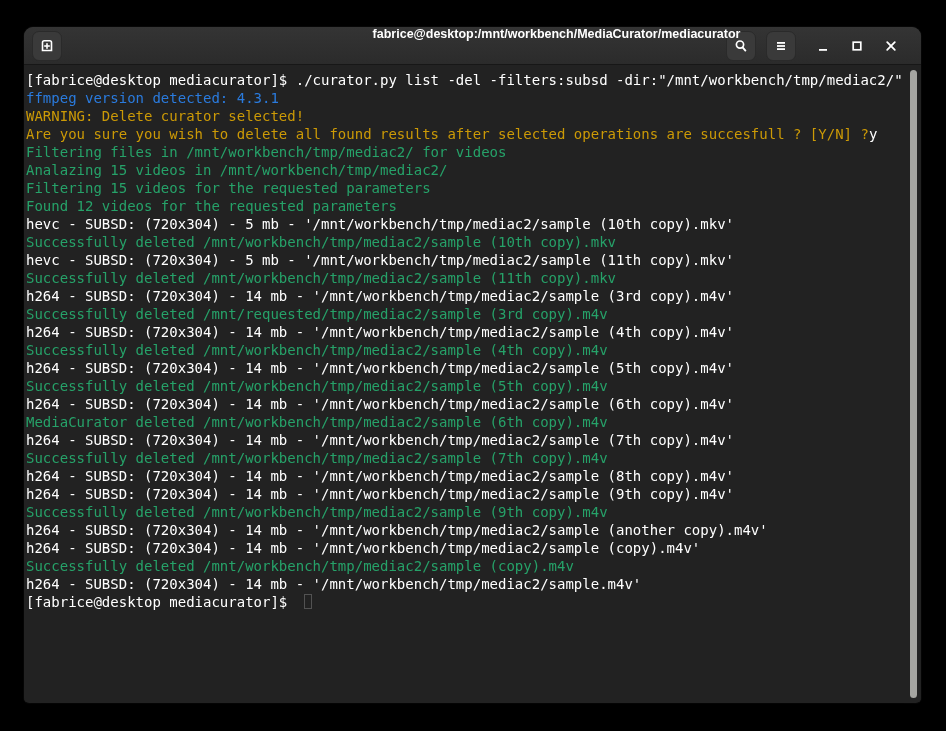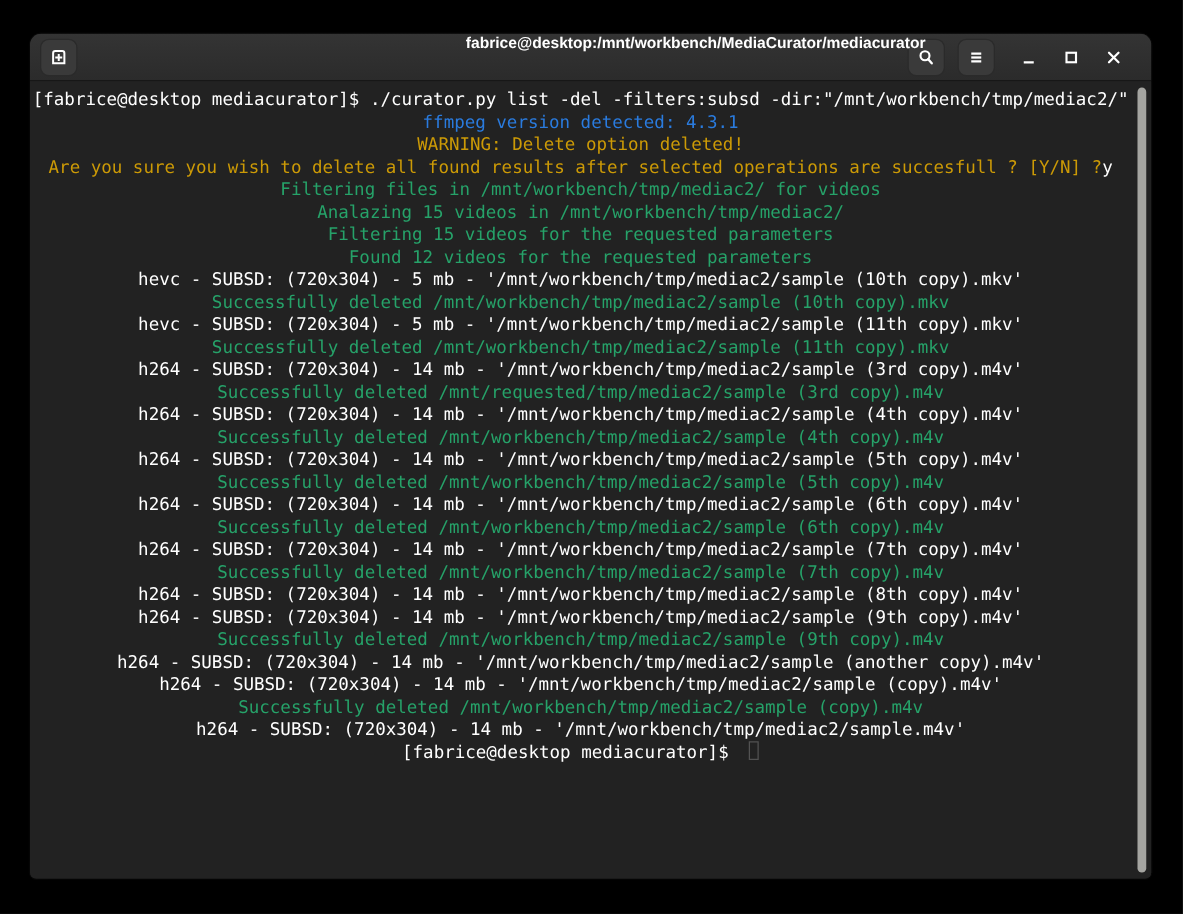--- a/index.html
+++ b/index.html
@@ -11,21 +11,20 @@
     position: relative;
     font-family: "DejaVu Sans Mono", monospace;
   }
   .window {
     position: absolute; left: 24px; top: 27px;
     width: 897px; height: 676px;
     background: var(--terminal_bg, #222222);
     border-radius: 9px 9px 5px 5px;
     box-shadow: 0 3px 18px rgba(0,0,0,0.85), 0 0 0 1px #0a0a0a;
     overflow: hidden;
-    text-align: center;
   }
   .headerbar {
     position: relative;
     height: 38px;
     background: linear-gradient(#343434, #2b2b2b);
     border-bottom: 1px solid #171717;
     display: flex; align-items: center;
     padding: 0 13px 0 8px;
   }
   .hb-btn {
@@ -158,38 +157,38 @@
         </svg>
       </span>
     </button>
 
   </div>
 
   <div class="terminal">
     <div>
         <div class="tline"><span class="c-fg">[fabrice@desktop mediacurator]$ ./curator.py list -del -filters:subsd -dir:"/mnt/workbench/tmp/mediac2/"</span></div>
         <div class="tline"><span class="c-blue">ffmpeg version detected: 4.3.1</span></div>
-        <div class="tline"><span class="c-yellow">WARNING: Delete option deleted!</span></div>
+        <div class="tline"><span class="c-yellow">WARNING: Delete curator selected!</span></div>
         <div class="tline"><span class="c-yellow">Are you sure you wish to delete all found results after selected operations are succesfull ? [Y/N] ?</span><span class="c-fg">y</span></div>
         <div class="tline"><span class="c-green">Filtering files in /mnt/workbench/tmp/mediac2/ for videos</span></div>
         <div class="tline"><span class="c-green">Analazing 15 videos in /mnt/workbench/tmp/mediac2/</span></div>
         <div class="tline"><span class="c-green">Filtering 15 videos for the requested parameters</span></div>
         <div class="tline"><span class="c-green">Found 12 videos for the requested parameters</span></div>
         <div class="tline"><span class="c-fg">hevc - SUBSD: (720x304) - 5 mb - '/mnt/workbench/tmp/mediac2/sample (10th copy).mkv'</span></div>
         <div class="tline"><span class="c-green">Successfully deleted /mnt/workbench/tmp/mediac2/sample (10th copy).mkv</span></div>
         <div class="tline"><span class="c-fg">hevc - SUBSD: (720x304) - 5 mb - '/mnt/workbench/tmp/mediac2/sample (11th copy).mkv'</span></div>
         <div class="tline"><span class="c-green">Successfully deleted /mnt/workbench/tmp/mediac2/sample (11th copy).mkv</span></div>
         <div class="tline"><span class="c-fg">h264 - SUBSD: (720x304) - 14 mb - '/mnt/workbench/tmp/mediac2/sample (3rd copy).m4v'</span></div>
         <div class="tline"><span class="c-green">Successfully deleted /mnt/requested/tmp/mediac2/sample (3rd copy).m4v</span></div>
         <div class="tline"><span class="c-fg">h264 - SUBSD: (720x304) - 14 mb - '/mnt/workbench/tmp/mediac2/sample (4th copy).m4v'</span></div>
         <div class="tline"><span class="c-green">Successfully deleted /mnt/workbench/tmp/mediac2/sample (4th copy).m4v</span></div>
         <div class="tline"><span class="c-fg">h264 - SUBSD: (720x304) - 14 mb - '/mnt/workbench/tmp/mediac2/sample (5th copy).m4v'</span></div>
         <div class="tline"><span class="c-green">Successfully deleted /mnt/workbench/tmp/mediac2/sample (5th copy).m4v</span></div>
         <div class="tline"><span class="c-fg">h264 - SUBSD: (720x304) - 14 mb - '/mnt/workbench/tmp/mediac2/sample (6th copy).m4v'</span></div>
-        <div class="tline"><span class="c-green">Successfully deleted /mnt/workbench/tmp/mediac2/sample (6th copy).m4v</span></div>
+        <div class="tline"><span class="c-green">MediaCurator deleted /mnt/workbench/tmp/mediac2/sample (6th copy).m4v</span></div>
         <div class="tline"><span class="c-fg">h264 - SUBSD: (720x304) - 14 mb - '/mnt/workbench/tmp/mediac2/sample (7th copy).m4v'</span></div>
         <div class="tline"><span class="c-green">Successfully deleted /mnt/workbench/tmp/mediac2/sample (7th copy).m4v</span></div>
         <div class="tline"><span class="c-fg">h264 - SUBSD: (720x304) - 14 mb - '/mnt/workbench/tmp/mediac2/sample (8th copy).m4v'</span></div>
         <div class="tline"><span class="c-fg">h264 - SUBSD: (720x304) - 14 mb - '/mnt/workbench/tmp/mediac2/sample (9th copy).m4v'</span></div>
         <div class="tline"><span class="c-green">Successfully deleted /mnt/workbench/tmp/mediac2/sample (9th copy).m4v</span></div>
         <div class="tline"><span class="c-fg">h264 - SUBSD: (720x304) - 14 mb - '/mnt/workbench/tmp/mediac2/sample (another copy).m4v'</span></div>
         <div class="tline"><span class="c-fg">h264 - SUBSD: (720x304) - 14 mb - '/mnt/workbench/tmp/mediac2/sample (copy).m4v'</span></div>
         <div class="tline"><span class="c-green">Successfully deleted /mnt/workbench/tmp/mediac2/sample (copy).m4v</span></div>
         <div class="tline"><span class="c-fg">h264 - SUBSD: (720x304) - 14 mb - '/mnt/workbench/tmp/mediac2/sample.m4v'</span></div>
         <div class="tline"><span class="c-fg">[fabrice@desktop mediacurator]$ </span><span class="cursor"></span></div>

